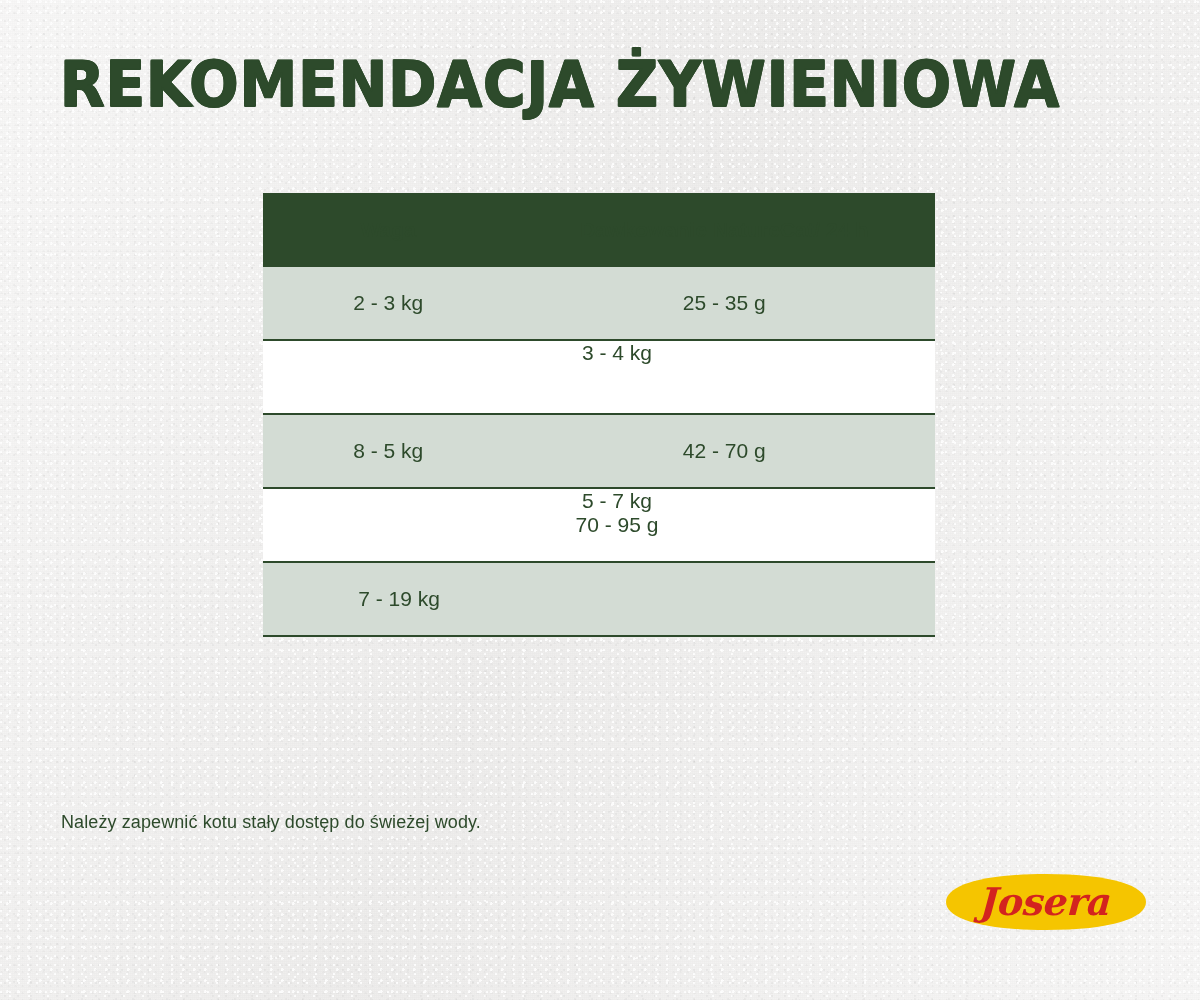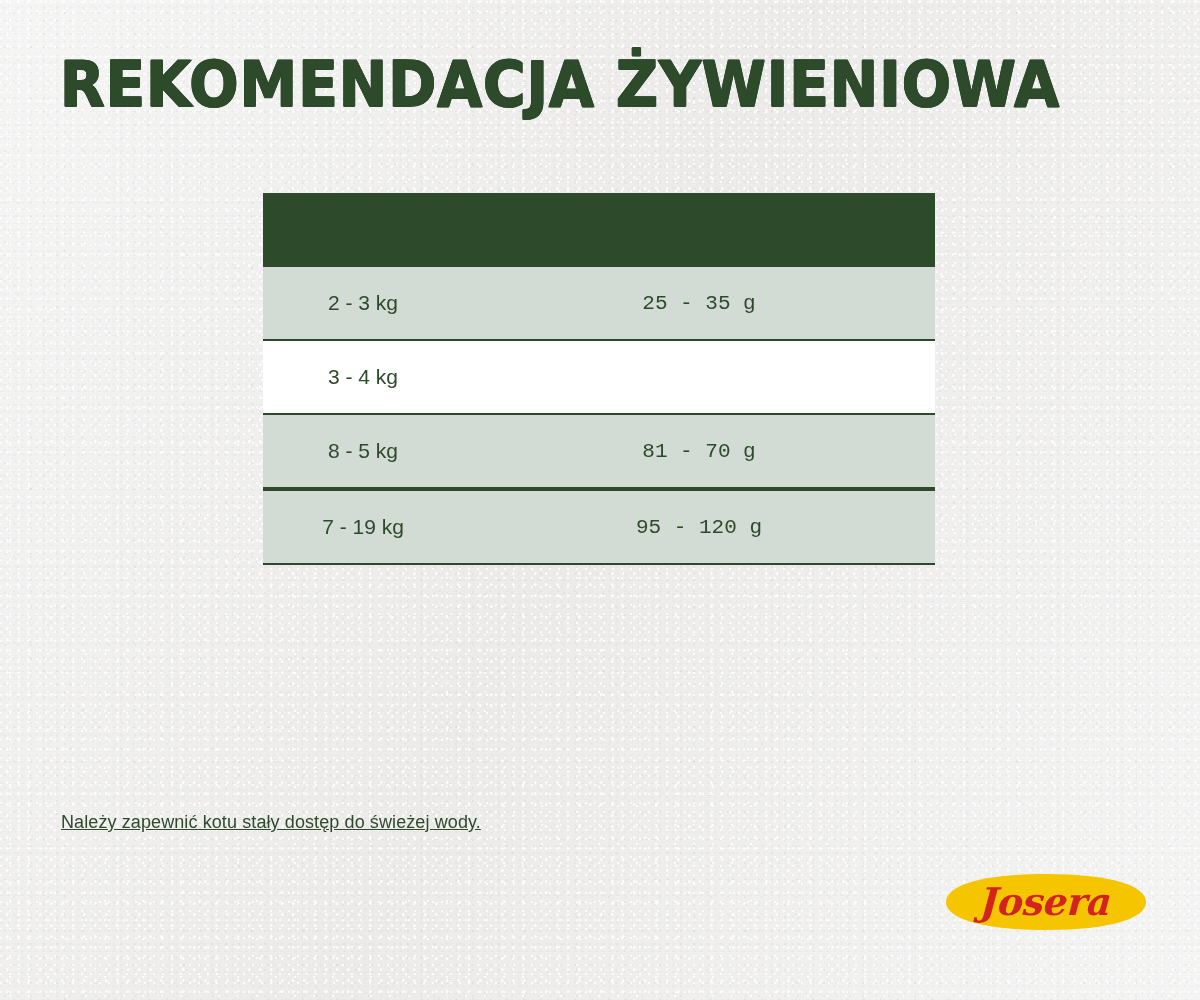--- a/index.html
+++ b/index.html
@@ -87,44 +87,44 @@
   #thead .cell {
     font-size: 21px;
     font-weight: 700;
     letter-spacing: .1px;
   }
   .cell {
     text-align: center;
     color: #2d4a2b;
     font-size: 21px;
     font-weight: 400;
+    padding-left: 36px;
   }
   .c-weight { width: 200px; }
-  .c-dose   { width: 472px; font-family: Liberation Mono, monospace; }
+  .c-dose   { width: 472px; }
 
   .shade { background: #d3dcd4; }
-  .plain { background: #ffffff; }
+  .plain { background: #ffffff; flex-direction: column; }
 
   .divider {
     height: 2px;
     background: #2d4a2b;
     width: 672px;
   }
 
   
   #note {
     position: absolute;
     left: 61px;
     top: 812px;
     color: #2d4a2b;
     font-size: 18px;
     font-weight: 400;
     letter-spacing: .1px;
     white-space: nowrap;
-    text-decoration: underline;
   }
 
   
   #logo {
     position: absolute;
     left: 940px;
     top: 870px;
     width: 212px;
     height: 64px;
   }
@@ -167,29 +167,32 @@
   </div>
   <div class="divider"></div>
 
   <div class="row plain">
     <div class="cell c-weight">3 - 4 kg</div>
   </div>
   <div class="divider"></div>
 
   <div class="row shade">
     <div class="cell c-weight">8 - 5 kg</div>
-    <div class="cell c-dose">81 - 70 g</div>
-  </div>
-  <div class="divider"></div>
-
+    <div class="cell c-dose">42 - 70 g</div>
+  </div>
+  <div class="divider"></div>
+
+  <div class="row plain">
+    <div class="cell c-weight">5 - 7 kg</div>
+    <div class="cell c-dose">70 - 95 g</div>
+  </div>
   <div class="divider"></div>
 
   <div class="row shade">
     <div class="cell c-weight">7 - 19 kg</div>
-    <div class="cell c-dose">95 - 120 g</div>
   </div>
   <div class="divider"></div>
 
 </div>
 
 <div id="note">Należy zapewnić kotu stały dostęp do świeżej wody.</div>
 
 <div id="logo">
   <svg width="212" height="64" viewBox="0 0 212 64" aria-hidden="true">
     <path d="M6 32 C6 16, 40 4, 106 4 C172 4, 206 16, 206 32 C206 48, 172 60, 106 60 C40 60, 6 48, 6 32 Z" fill="#f5c500"></path>

